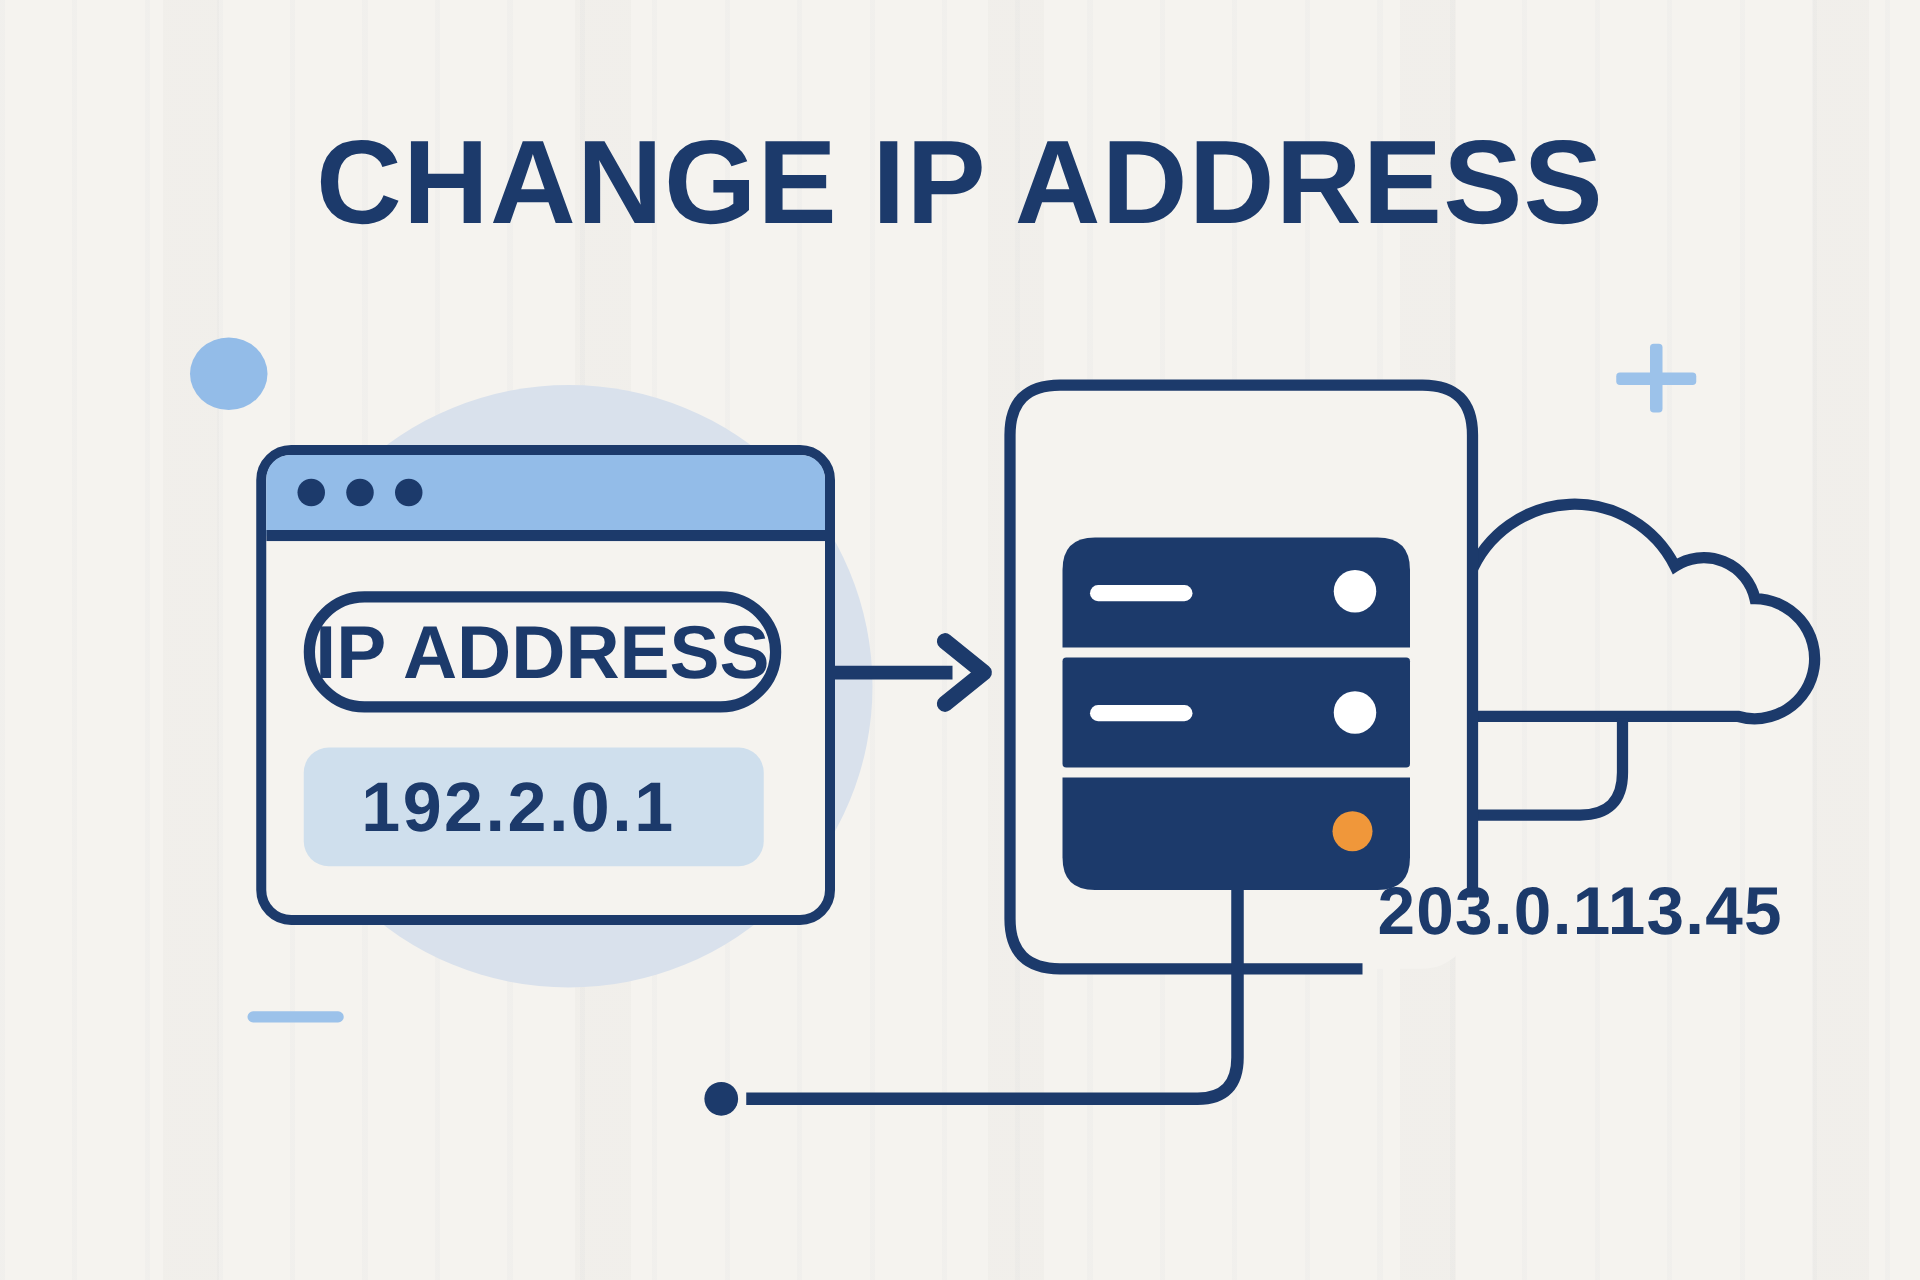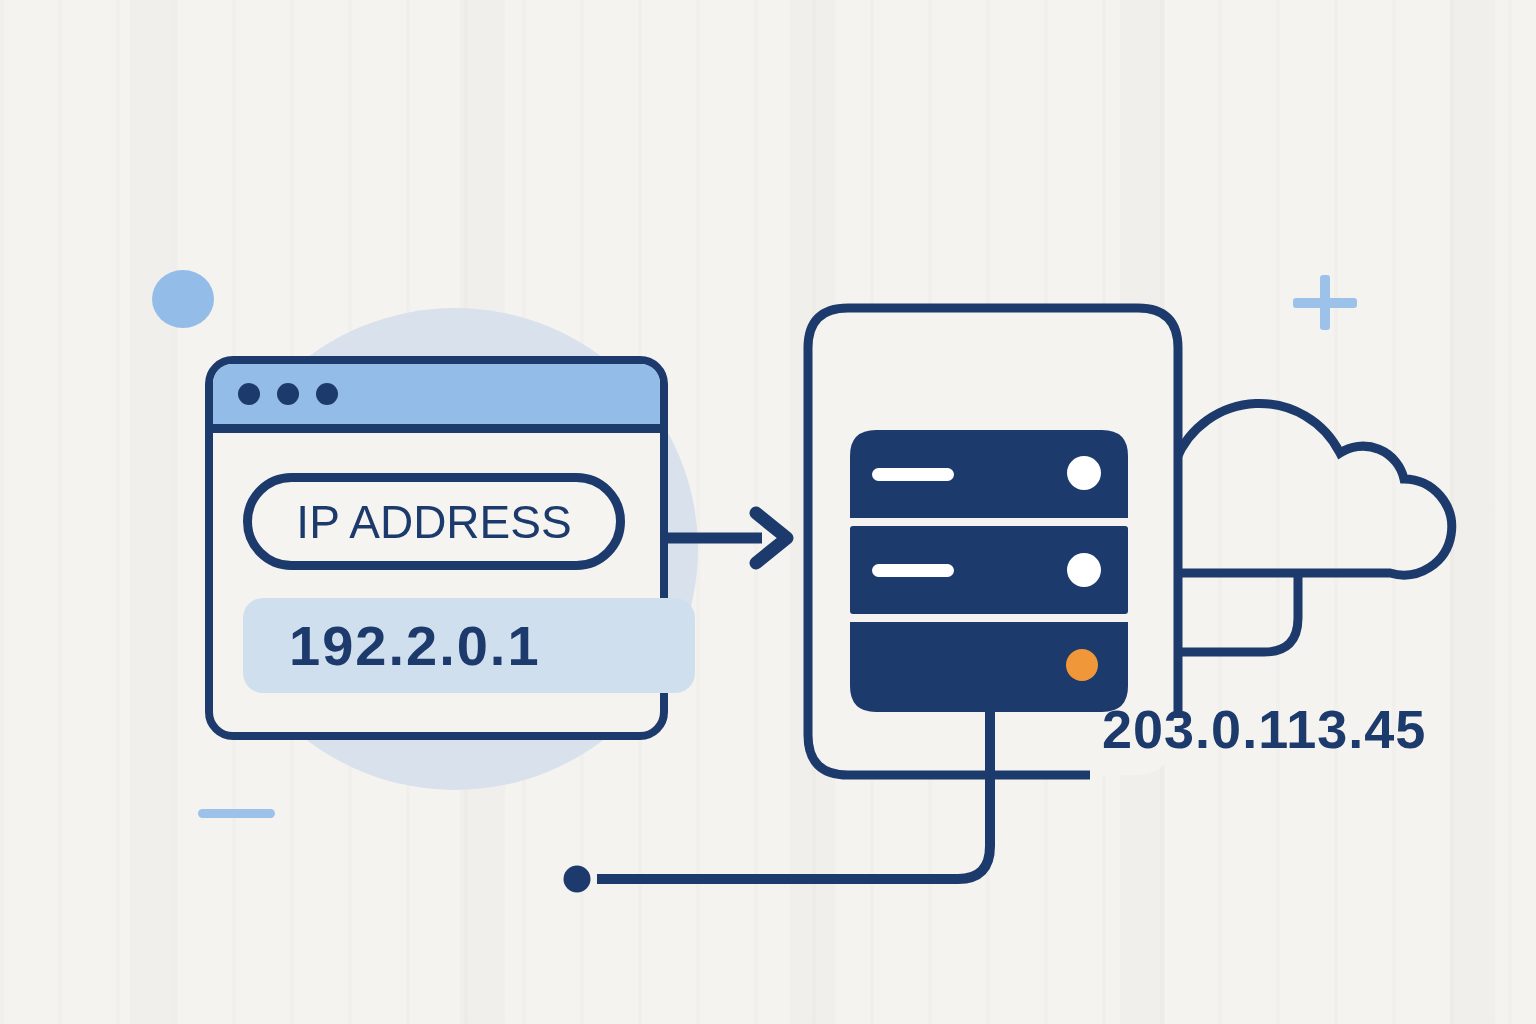--- a/index.html
+++ b/index.html
@@ -68,23 +68,23 @@
     border-radius:19px 19px 0 0;
     display:flex;align-items:center;padding-left:25px;gap:17px;
   }
   .win-dot{width:22px;height:22px;border-radius:50%;background:var(--navy);}
   .pill{
     position:absolute;left:30px;top:109px;width:382px;height:97px;
     border:9px solid var(--navy);border-radius:49px;
     background:#f6f4f1;
     display:flex;align-items:center;justify-content:center;
   }
-  .pill span{font-size:46px;font-weight:normal;color:var(--navy);letter-spacing:0px;text-align:center;}
+  .pill span{font-size:60px;font-weight:bold;color:var(--navy);letter-spacing:0px;text-align:center;}
   .ip-box{
-    position:absolute;left:30px;top:234px;width:452px;height:95px;
+    position:absolute;left:30px;top:234px;width:368px;height:95px;
     background:var(--ip-box-blue);border-radius:20px;
     display:flex;align-items:center;padding-left:46px;
   }
   .ip-box span{font-size:56px;font-weight:bold;color:var(--navy);letter-spacing:2px;}
 
   
   .decor-circle{
     position:absolute;left:152px;top:270px;width:62px;height:58px;
     border-radius:50%;background:var(--light-blue);
   }
@@ -131,20 +131,21 @@
 
     <path class="line w10" d="M 990 712 L 990 846 Q 990 879 958 879 L 597 879"></path>
     <circle class="dot-end" cx="577" cy="879" r="13.5"></circle>
 
     <g>
       <path class="line w11" d="M 668 538 L 762 538"></path>
       <path class="arrow-head" d="M 756 513 L 787 538 L 756 563"></path>
     </g>
   </svg>
 
+  <div class="page-title">CHANGE IP ADDRESS</div>
 
   <div class="decor-circle"></div>
   <div class="decor-plus"></div>
   <div class="decor-dash"></div>
 
   <div class="browser">
     <div class="browser-header">
       <span class="win-dot"></span>
       <span class="win-dot"></span>
       <span class="win-dot"></span>

